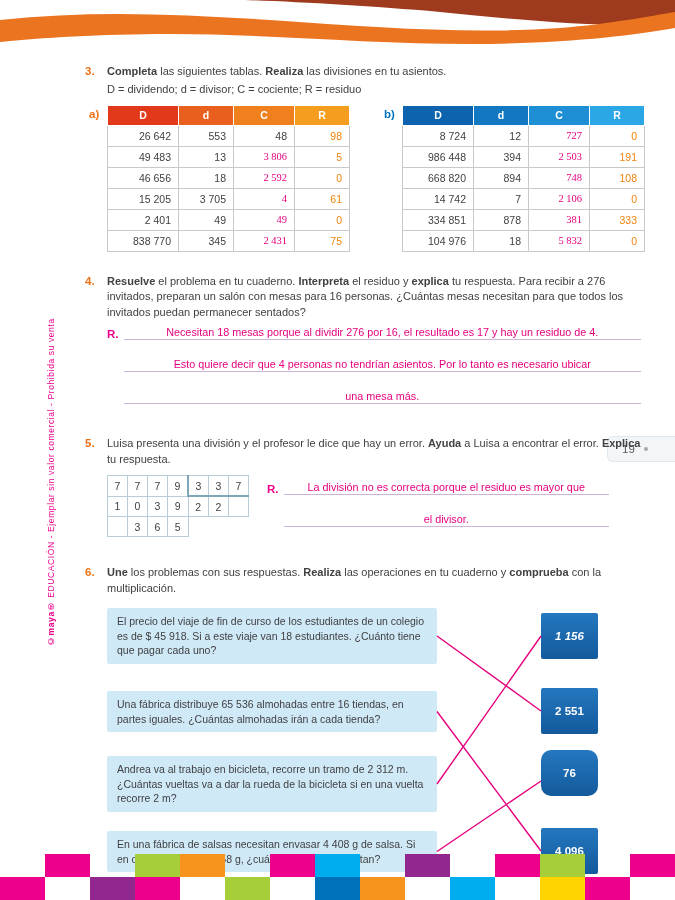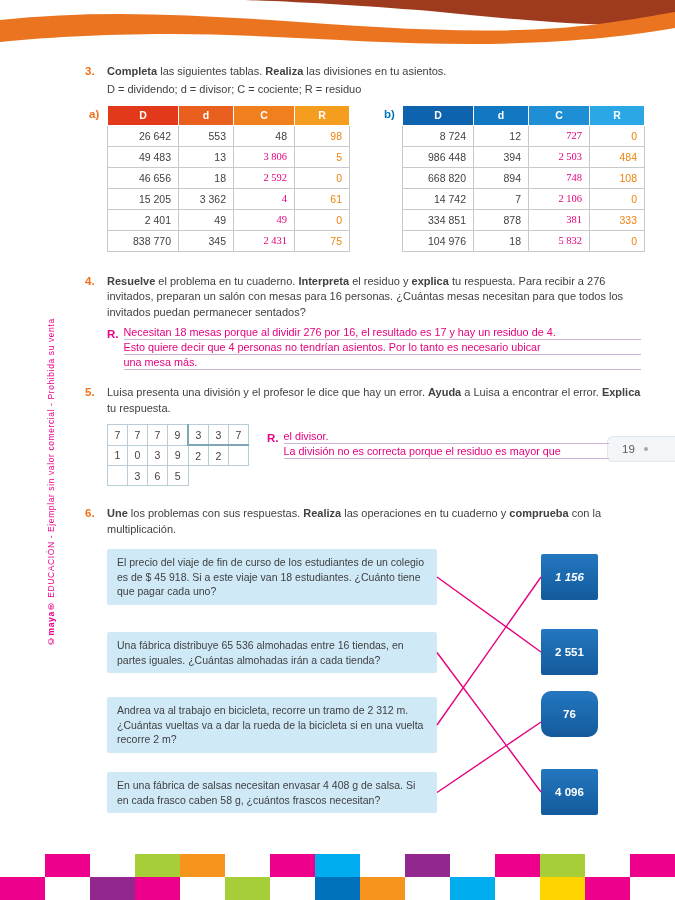--- a/index.html
+++ b/index.html
@@ -55,21 +55,21 @@
   .tbl-b th:nth-child(4){background:#2aa7e4;}
   .c-k{color:#414042;}
   .c-p{color:#e5007d;font-family:Liberation Serif, serif;}
   .c-o{color:#f0830c;}
 
   
   .answer-block{display:flex;margin:6px 0 0 22px;}
   .r-label{flex:none;color:#ec008c;font-weight:bold;font-size:11.5px;margin-right:5px;line-height:17px;}
   .answer-lines{flex:1;}
   .answer-line{font-size:10.8px;color:#e5007d;line-height:13px;height:13px;
-               border-bottom:1px solid #cdb4da;margin-bottom:1px;padding-bottom:0;}
+               border-bottom:1px solid #cdb4da;margin-bottom:18px;padding-bottom:0;text-align:center;}
 
   
   .mt-tables{margin-top:22px;}
   .mt-ex5{margin-top:14px;}
   .mt-ex6{margin-top:20px;}
 
   
   .div-row{display:flex;margin:8px 0 0 22px;align-items:flex-start;}
   table.err-grid{border-collapse:collapse;}
   .err-grid td{width:19px;min-width:19px;height:19px;border:1px solid #b9cdd8;
@@ -150,21 +150,21 @@
                 <td class="c-o">5</td>
               </tr>
               <tr>
                 <td class="c-k">46 656</td>
                 <td class="c-k">18</td>
                 <td class="c-p">2 592</td>
                 <td class="c-o">0</td>
               </tr>
               <tr>
                 <td class="c-k">15 205</td>
-                <td class="c-k">3 362</td>
+                <td class="c-k">3 705</td>
                 <td class="c-p">4</td>
                 <td class="c-o">61</td>
               </tr>
               <tr>
                 <td class="c-k">2 401</td>
                 <td class="c-k">49</td>
                 <td class="c-p">49</td>
                 <td class="c-o">0</td>
               </tr>
               <tr>
@@ -191,21 +191,21 @@
               <tr>
                 <td class="c-k">8 724</td>
                 <td class="c-k">12</td>
                 <td class="c-p">727</td>
                 <td class="c-o">0</td>
               </tr>
               <tr>
                 <td class="c-k">986 448</td>
                 <td class="c-k">394</td>
                 <td class="c-p">2 503</td>
-                <td class="c-o">484</td>
+                <td class="c-o">191</td>
               </tr>
               <tr>
                 <td class="c-k">668 820</td>
                 <td class="c-k">894</td>
                 <td class="c-p">748</td>
                 <td class="c-o">108</td>
               </tr>
               <tr>
                 <td class="c-k">14 742</td>
                 <td class="c-k">7</td>
@@ -274,22 +274,22 @@
               <td>5</td>
               <td class="ghost"></td>
               <td class="ghost"></td>
               <td class="ghost"></td>
             </tr>
           </tbody>
         </table>
       <div class="ex5-answer">
         <span class="r-label">R.</span>
         <div class="answer-lines">
+            <div class="answer-line">La división no es correcta porque el residuo es mayor que</div>
             <div class="answer-line">el divisor.</div>
-            <div class="answer-line">La división no es correcta porque el residuo es mayor que</div>
           </div>
       </div>
     </div>
 
     <div class="ex mt-ex6">
       <span class="ex-num">6.</span>
       <span class="ex-text"><span></span><b>Une</b><span> los problemas con sus respuestas. </span><b>Realiza</b><span> las operaciones en tu cuaderno y </span><b>comprueba</b><span> con la multiplicación.</span></span>
     </div>
     <div class="match">
         <div class="pbox" style="top: 4px;">El precio del viaje de fin de curso de los estudiantes de un colegio es de $ 45 918. Si a este viaje van 18 estudiantes. ¿Cuánto tiene que pagar cada uno?</div>

